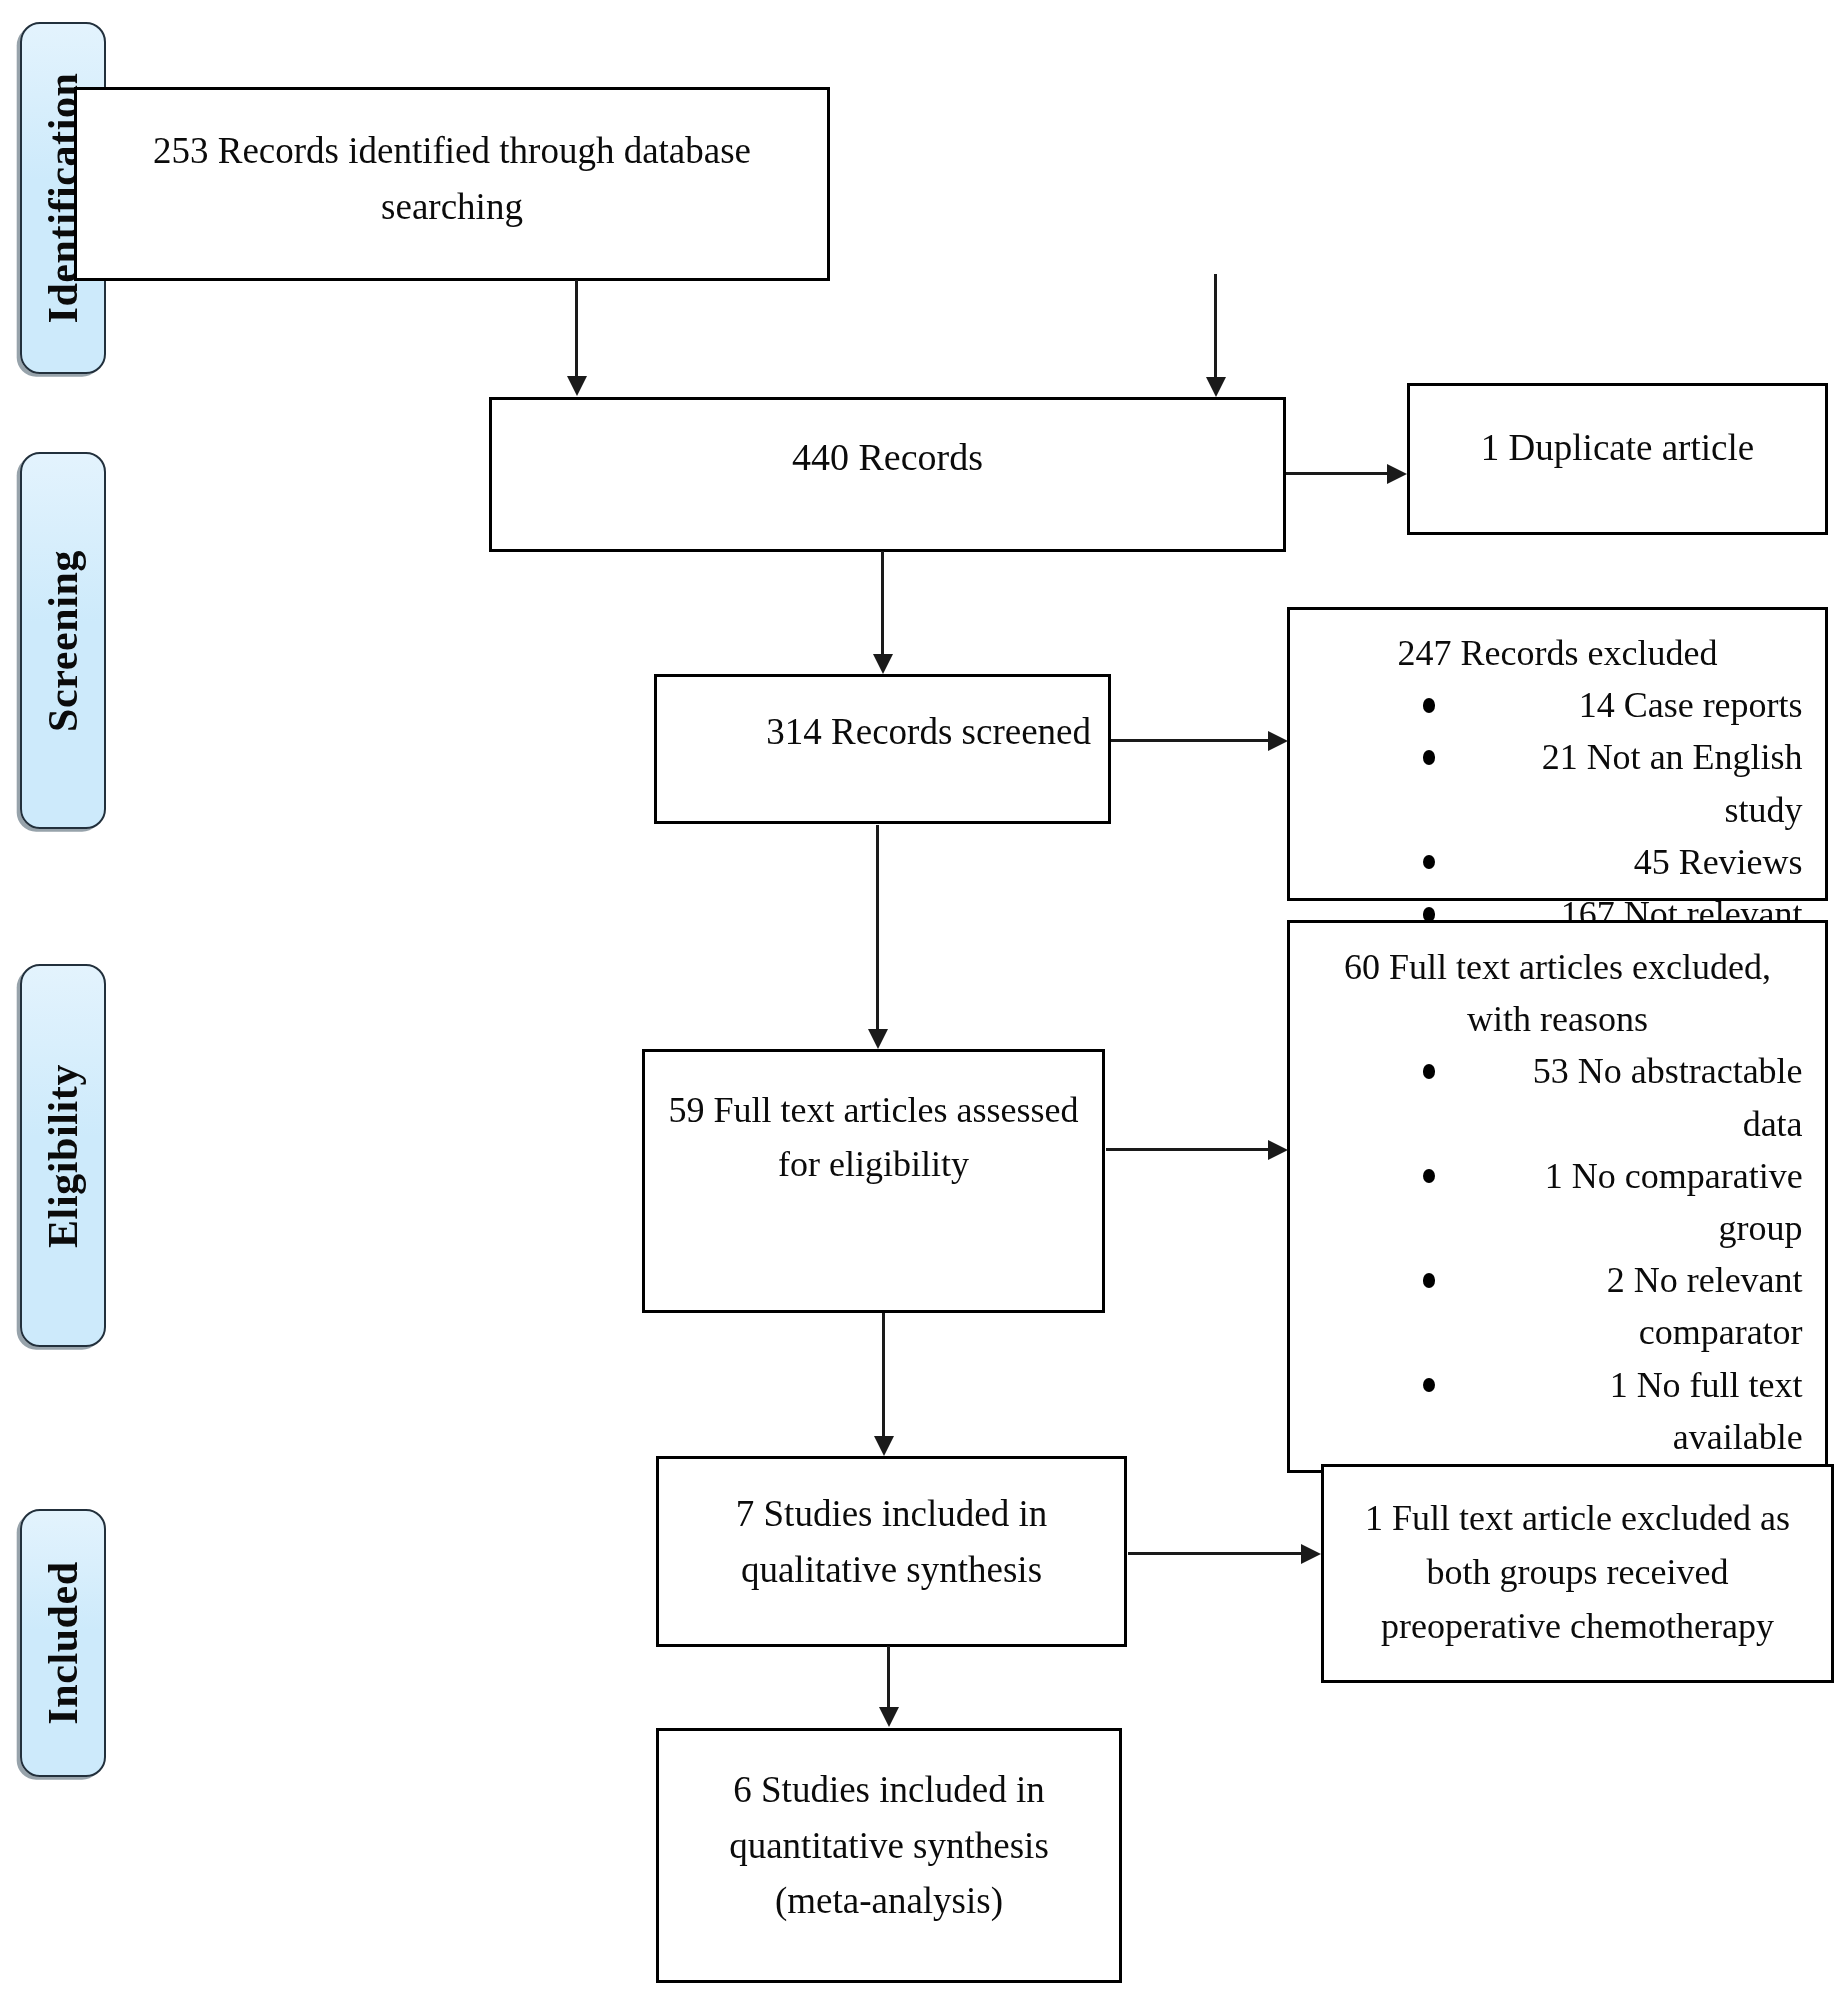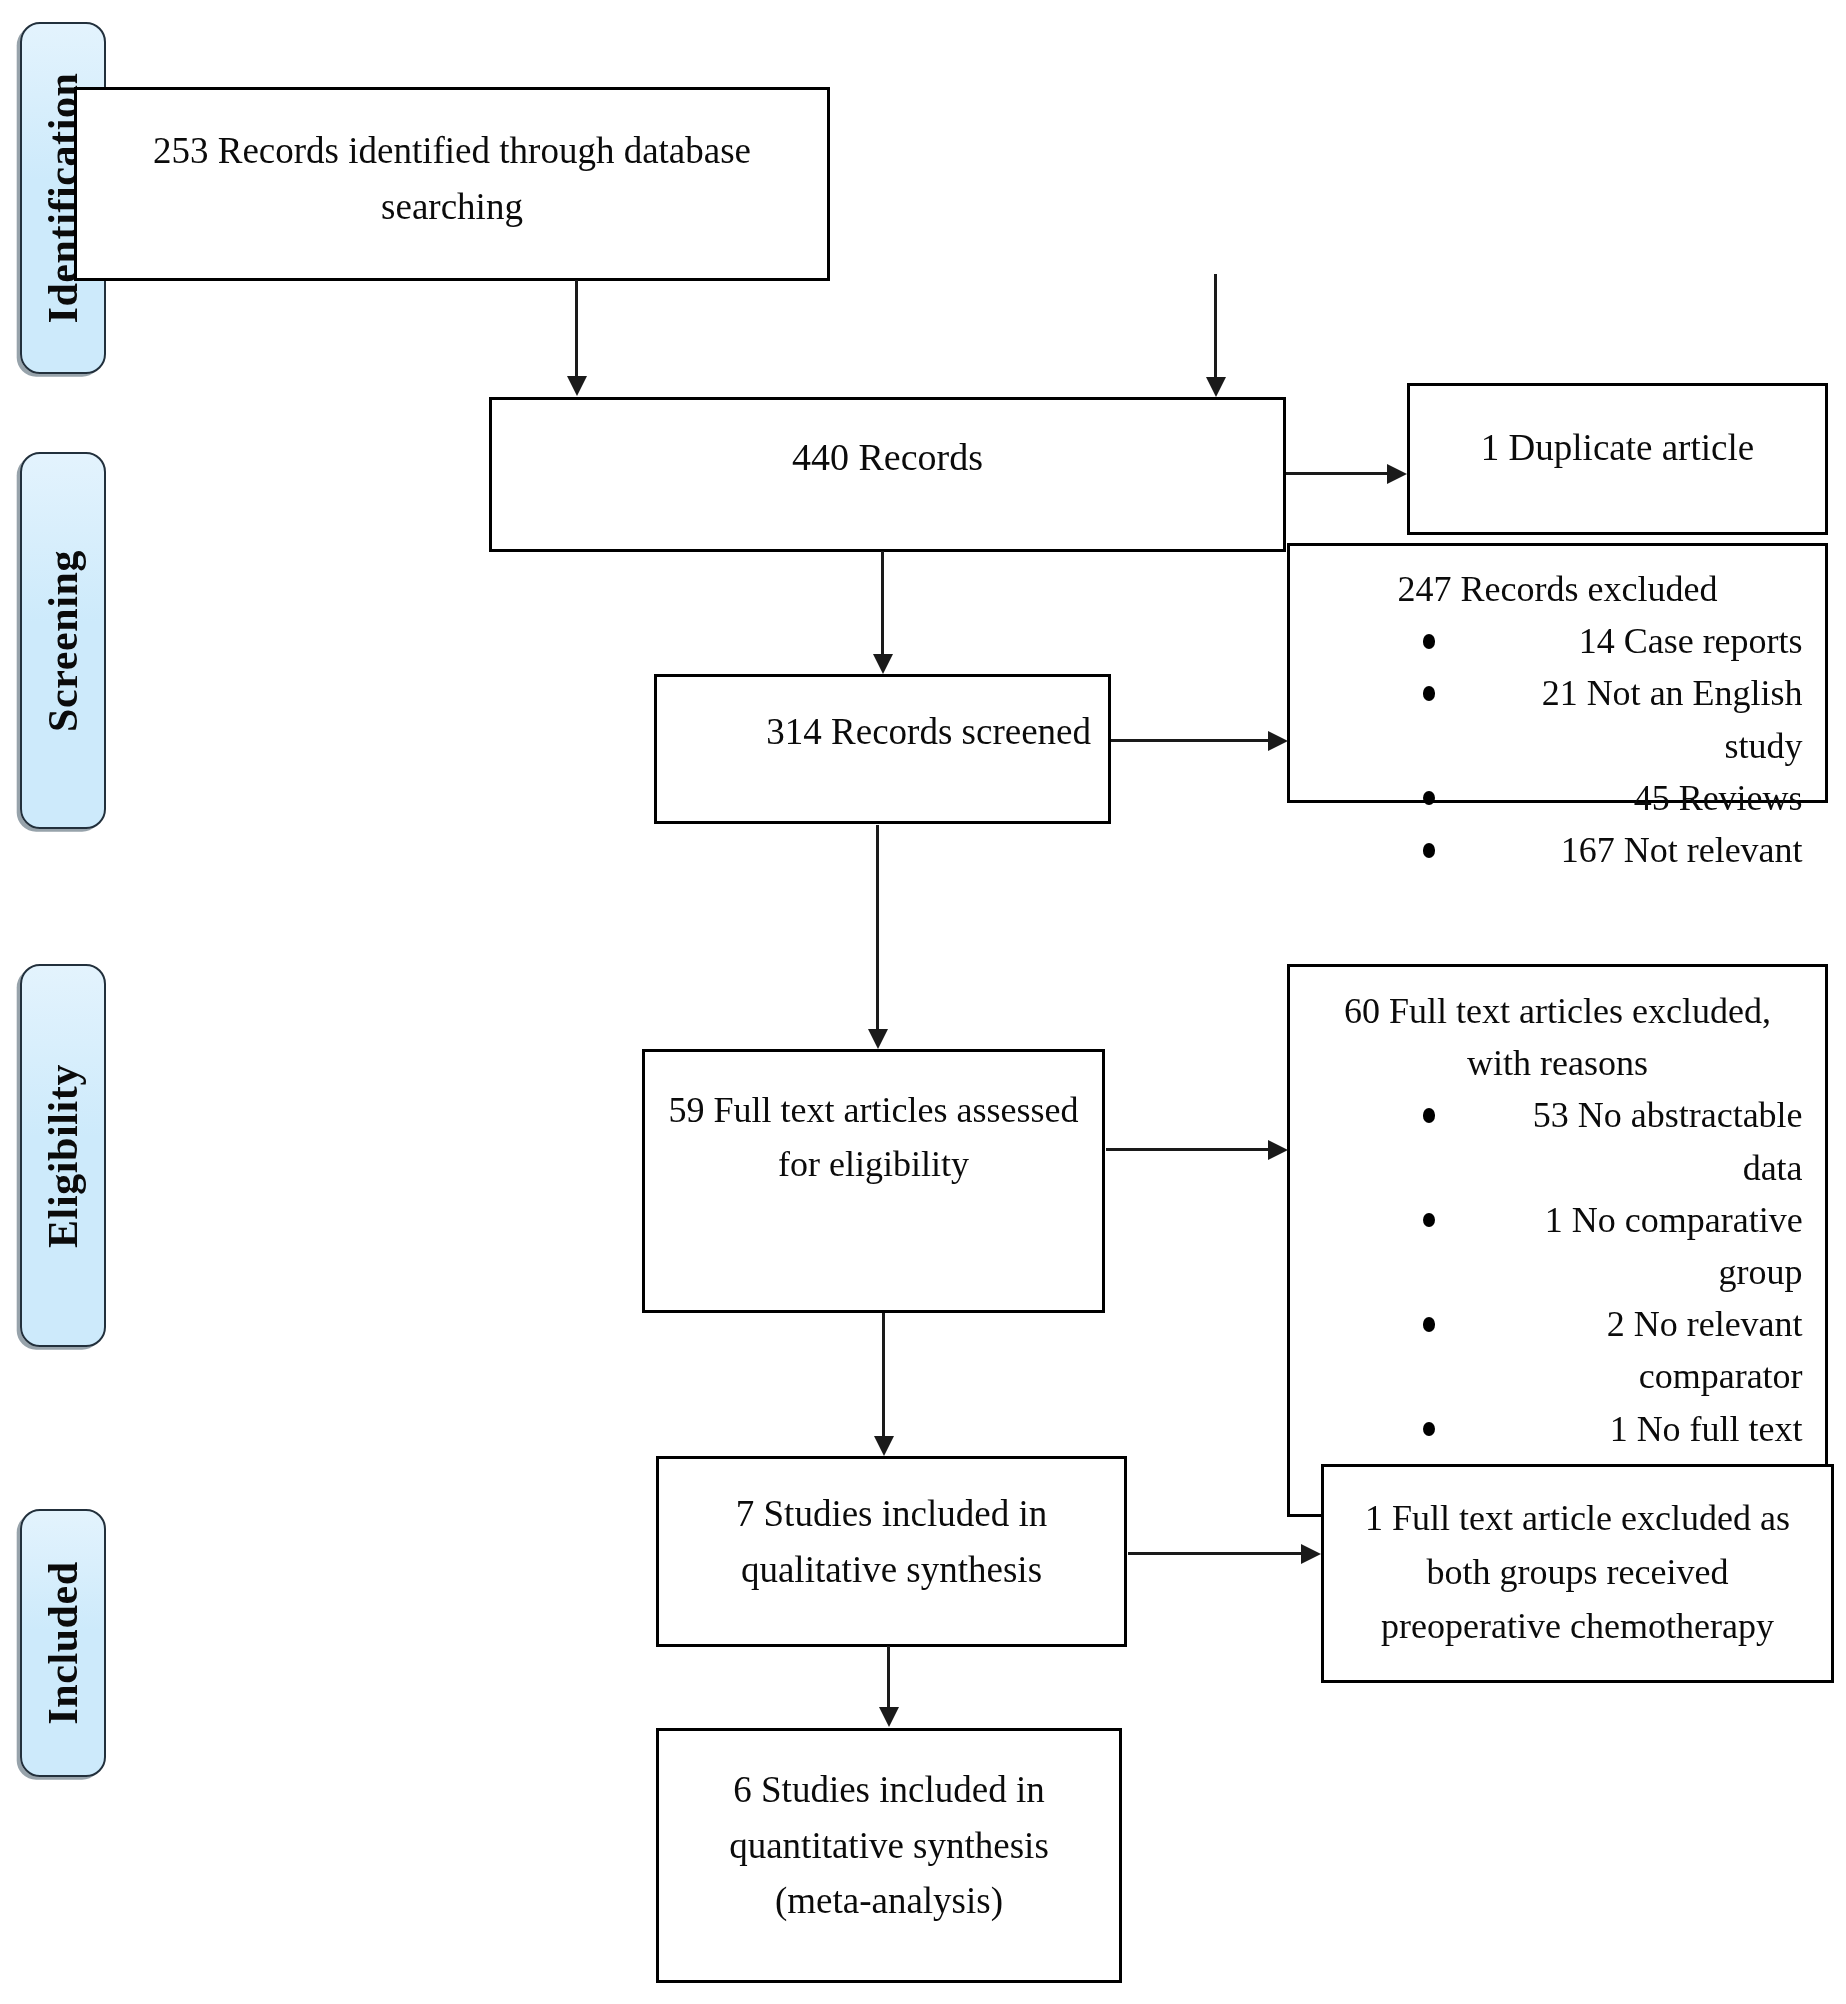--- a/index.html
+++ b/index.html
@@ -117,34 +117,34 @@
   <div class="fbox" style="left:489px;top:397px;width:797px;height:155px;padding:29px 22.4px 0;font-size:38px;">
     <span class="txt">440 Records</span>
   </div>
   <div class="fbox" style="left:1407px;top:383px;width:421px;height:152px;padding:34px 17px 0;font-size:37px;">
     <span class="txt">1 Duplicate article</span>
   </div>
 
   <div class="fbox" style="left:654px;top:674px;width:457px;height:150px;padding:27px 17px 0;font-size:37px;text-align:right;">
     <span class="txt">314 Records screened</span>
   </div>
-  <div class="fbox listbox" style="left:1287px;top:543px;width:541px;height:260px;padding:17px 22.4px 0;font-size:36px;">
+  <div class="fbox listbox" style="left:1287px;top:607px;width:541px;height:294px;padding:17px 22.4px 0;font-size:36px;">
     <span class="list-title">247 Records excluded</span>
     <ul class="exclusion-list">
       <li><span>14 Case reports</span></li>
       <li><span>21 Not an English study</span></li>
       <li><span>45 Reviews</span></li>
       <li><span>167 Not relevant</span></li>
     </ul>
   </div>
 
   <div class="fbox" style="left:642px;top:1049px;width:463px;height:264px;padding:31px 11.2px 0;font-size:36px;">
     <span class="txt">59 Full text articles assessed for eligibility</span>
   </div>
-  <div class="fbox listbox" style="left:1287px;top:920px;width:541px;height:553px;padding:18px 22.4px 0;font-size:36px;margin-top:44px;">
+  <div class="fbox listbox" style="left:1287px;top:920px;width:541px;height:553px;padding:18px 22.4px 0;font-size:36px;">
     <span class="list-title">60 Full text articles excluded, with reasons</span>
     <ul class="exclusion-list">
       <li><span>53 No abstractable data</span></li>
       <li><span>1 No comparative group</span></li>
       <li><span>2 No relevant comparator</span></li>
       <li><span>1 No full text available</span></li>
     </ul>
   </div>
 
   <div class="fbox" style="left:656px;top:1456px;width:471px;height:191px;padding:27px 22.4px 0;font-size:37px;">

